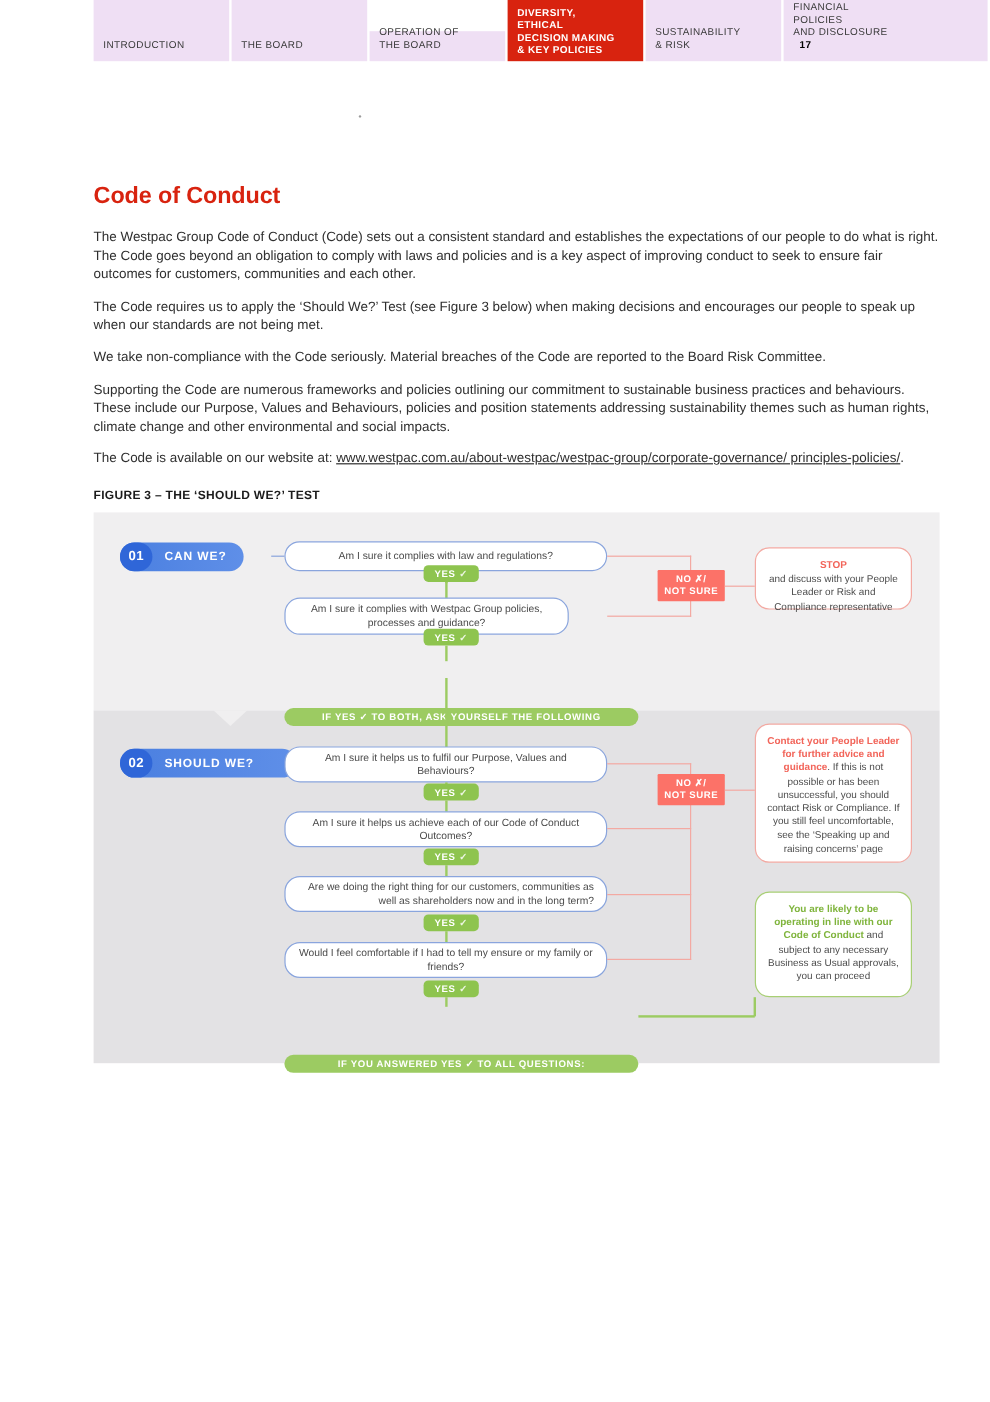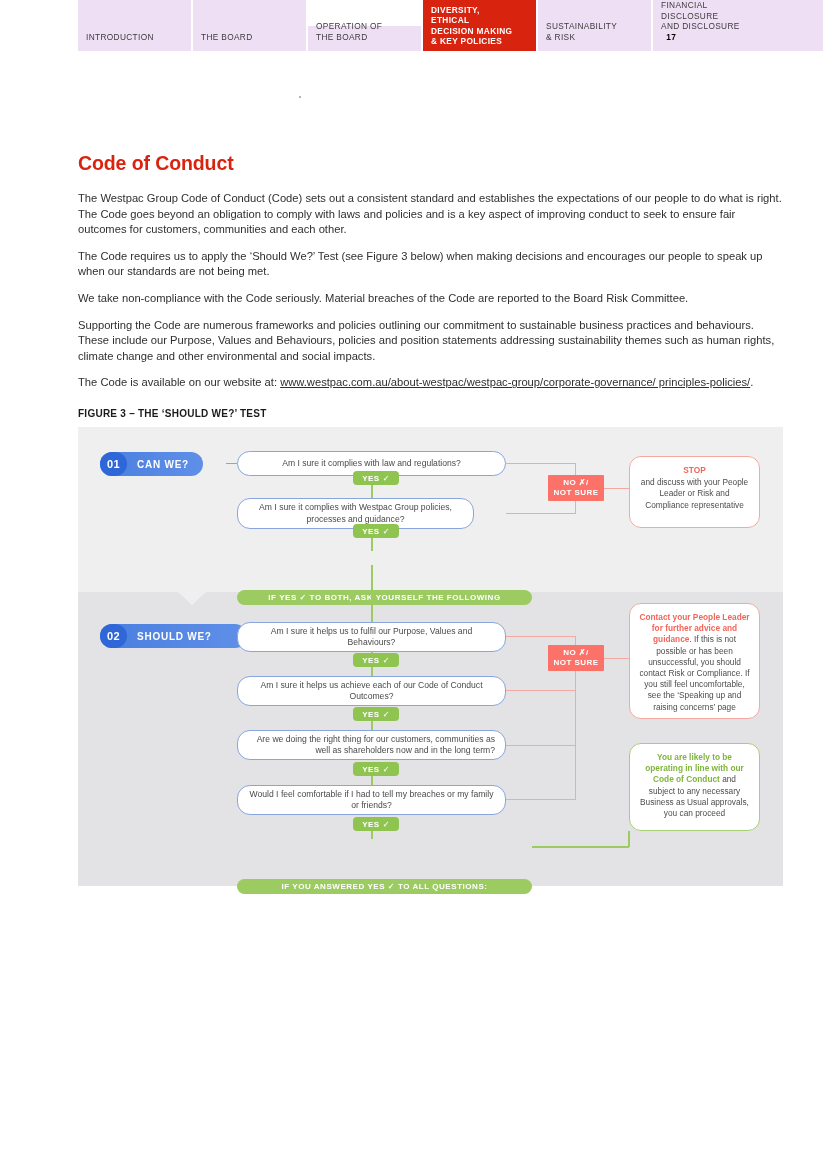--- a/index.html
+++ b/index.html
@@ -167,21 +167,21 @@
     <span>ETHICAL</span>
     <span>DECISION MAKING</span>
     <span>&amp; KEY POLICIES</span>
   </div>
   <div class="tab t5">
     <span>SUSTAINABILITY</span>
     <span>&amp; RISK</span>
   </div>
   <div class="tab t6">
     <span>FINANCIAL</span>
-    <span>DISCLOSURE</span>
+    <span>POLICIES</span>
     <span><span>AND DISCLOSURE</span>&nbsp;&nbsp;<span class="pgnum">17</span></span>
   </div>
 </div>
 
 <div class="dot-artifact"></div>
 
 <div class="content">
   <h1 class="title">Code of Conduct</h1>
   <p class="body">The Westpac Group Code of Conduct (Code) sets out a consistent standard and establishes the expectations of our people to do what is right. The Code goes beyond an obligation to comply with laws and policies and is a key aspect of improving conduct to seek to ensure fair outcomes for customers, communities and each other.</p>
   <p class="body">The Code requires us to apply the ‘Should We?’ Test (see Figure 3 below) when making decisions and encourages our people to speak up when our standards are not being met.</p>
@@ -225,21 +225,21 @@
 
   <div class="ln h red" style="left:428px;top:36px;width:70px;height:1px;"></div>
   <div class="ln h red" style="left:428px;top:86px;width:70px;height:1px;"></div>
   <div class="ln v red" style="left:497px;top:36px;width:1px;height:51px;"></div>
   <div class="nobadge" style="left:470px;top:48px;">
     <span>NO ✗/</span>
     <span>NOT SURE</span>
   </div>
   <div class="ln h red" style="left:526px;top:61px;width:25px;height:1px;"></div>
 
-  <div class="obox red" style="left:551px;top:29px;width:131px;height:72px;">
+  <div class="obox red" style="left:551px;top:29px;width:131px;height:52px;">
     <span class="stop">STOP</span><span>and discuss with your People Leader or Risk and Compliance representative</span>
   </div>
 
   <div class="steppill" style="left:22px;top:197px;width:147px;">
     <div class="num">02</div>
     <div class="lbl">SHOULD WE?</div>
   </div>
   <div class="ln h blue" style="left:169px;top:209px;width:(10px);height:1px;width:10px;"></div>
 
   <div class="qbox" style="left:159px;top:195px;width:269px;height:30px;">Am I sure it helps us to fulfil our Purpose, Values and Behaviours?</div>
@@ -260,21 +260,21 @@
   <div class="ln v green" style="left:293px;top:294px;height:10px;"></div>
 
   <div class="qbox" style="left:159px;top:303px;width:269px;height:30px;text-align:right;">Are we doing the right thing for our customers, communities as well as shareholders now and in the long term?</div>
 
   <div class="yes" style="left:275px;top:335px;width:34px;">
     <span>YES</span>
       <span class="tick">✓</span>
   </div>
   <div class="ln v green" style="left:293px;top:349px;height:10px;"></div>
 
-  <div class="qbox" style="left:159px;top:358px;width:269px;height:30px;">Would I feel comfortable if I had to tell my breaches or my family or friends?</div>
+  <div class="qbox" style="left:159px;top:358px;width:269px;height:30px;">Would I feel comfortable if I had to tell my ensure or my family or friends?</div>
 
   <div class="yes" style="left:275px;top:390px;width:34px;">
     <span>YES</span>
       <span class="tick">✓</span>
   </div>
   <div class="ln v green" style="left:293px;top:404px;height:8px;"></div>
 
   <div class="gbar" style="left:159px;top:412px;width:295px;">IF YOU ANSWERED YES ✓ TO ALL QUESTIONS:</div>
 
   <div class="ln h red" style="left:428px;top:209px;width:70px;height:1px;"></div>

